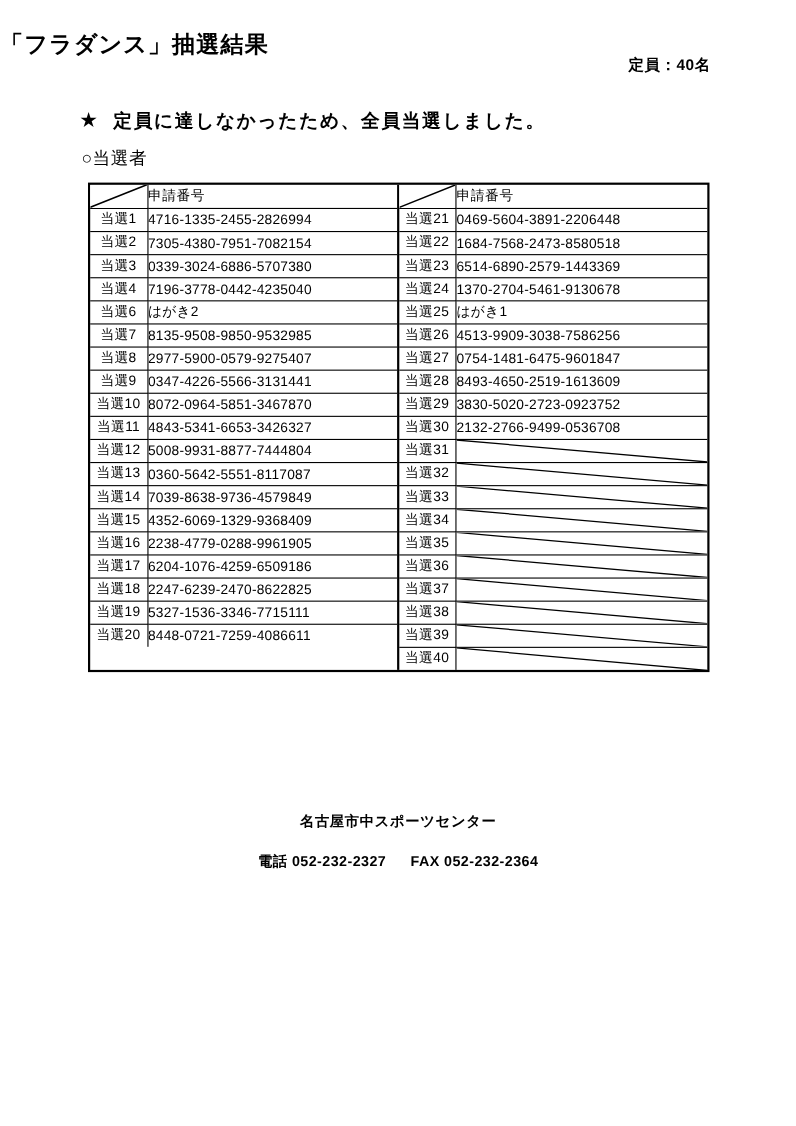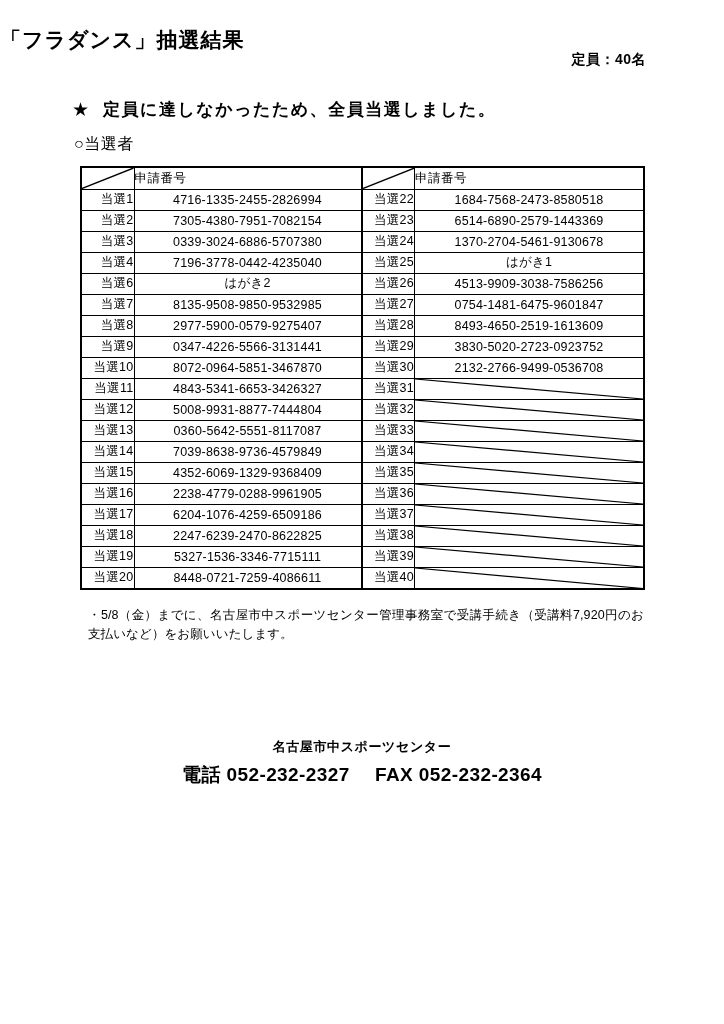--- a/index.html
+++ b/index.html
@@ -130,26 +130,25 @@
     display: block;
   }
   .hdr-title {
     text-align: left;
     font-weight: bold;
     font-size: 12.5px;
     letter-spacing: 0.5px;
   }
 
   .row-label {
-    text-align: right;
+    text-align: center;
     font-size: 12.5px;
     letter-spacing: 0.3px;
   }
   .row-value {
-    text-align: center;
     font-size: 12.5px;
     letter-spacing: 0.2px;
     position: relative;
     overflow: hidden;
   }
   .row-value.empty svg {
     position: absolute;
     left: 0;
     top: 0;
     width: 100%;
@@ -177,24 +176,24 @@
     position: absolute;
     left: 0;
     top: 738px;
     width: 724px;
     text-align: center;
   }
   .footer-org {
     font-size: 13px;
     font-weight: bold;
     letter-spacing: 0.6px;
-    margin-bottom: 6px;
+    margin-bottom: 18px;
   }
   .footer-contact {
-    font-size: 19px;
+    font-size: 13px;
     font-weight: bold;
     letter-spacing: 0.4px;
   }
   .footer-contact .gap { display: inline-block; width: 14px; }
 </style>
 </head>
 <body>
 
 <div class="page">
 
@@ -306,20 +305,24 @@
       <table class="tbl">
         <tbody>
           <tr>
             <th class="col-label hdr-corner">
               <svg viewBox="0 0 52 21" preserveAspectRatio="none" aria-hidden="true">
                 <line x1="0" y1="21" x2="52" y2="0" stroke="#000" stroke-width="1.4"></line>
               </svg>
             </th>
             <th class="col-value hdr-title">申請番号</th>
           </tr>
+        <tr>
+              <td class="col-label row-label">当選21</td>
+              <td class="col-value row-value">0469-5604-3891-2206448</td>
+            </tr>
             <tr>
               <td class="col-label row-label">当選22</td>
               <td class="col-value row-value">1684-7568-2473-8580518</td>
             </tr>
             <tr>
               <td class="col-label row-label">当選23</td>
               <td class="col-value row-value">6514-6890-2579-1443369</td>
             </tr>
             <tr>
               <td class="col-label row-label">当選24</td>
@@ -429,21 +432,20 @@
                 </svg>
               </td>
             </tr>
           </tbody>
       </table>
     </div>
 
   </div>
 
   <div class="notes">
-    <div class="note">・5/8（金）までに、名古屋市中スポーツセンター管理事務室で受講手続き（受講料7,920円のお支払いなど）をお願いいたします。</div>
   </div>
 
   <div class="footer">
     <div class="footer-org">名古屋市中スポーツセンター</div>
     <div class="footer-contact">
       <span>電話</span>
       <span>052-232-2327</span>
       <span class="gap"></span>
       <span>FAX</span>
       <span>052-232-2364</span>

